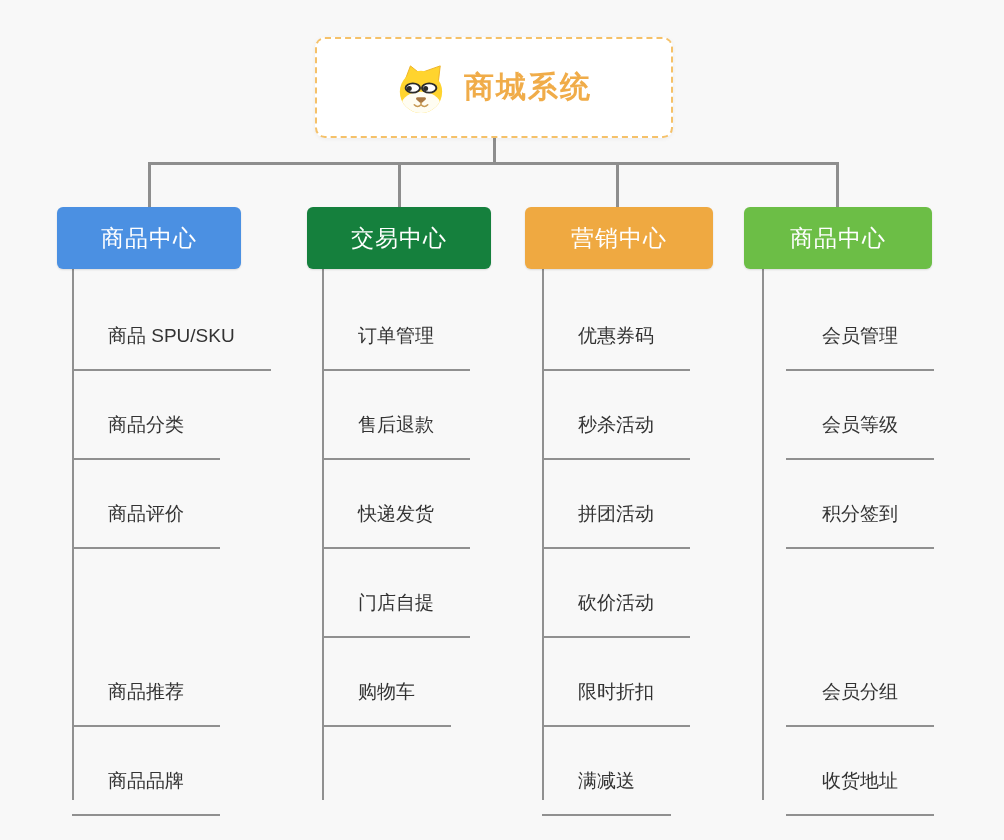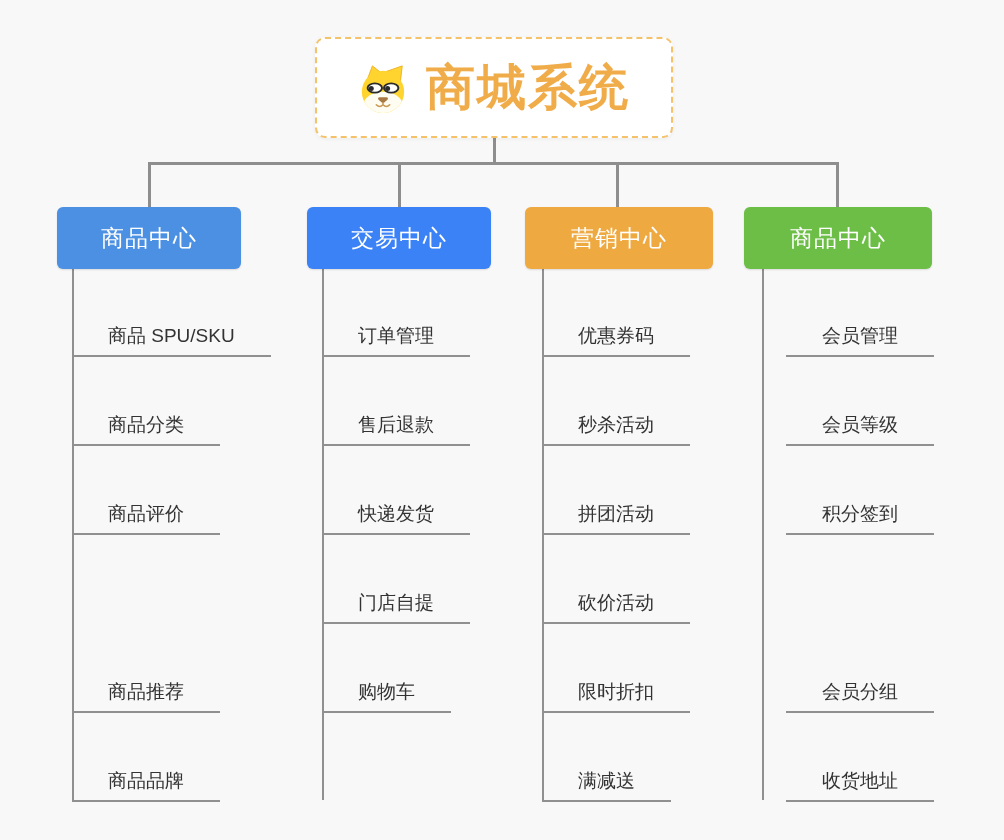--- a/index.html
+++ b/index.html
@@ -13,36 +13,36 @@
   .drop{top:162px;width:3px;height:46px;}
   #drop1{left:148px;} #drop2{left:398px;} #drop3{left:616px;} #drop4{left:836px;}
   .trunk{position:absolute;width:2px;top:269px;height:531px;background:#909090;}
   #trunk1{left:72px;} #trunk2{left:322px;} #trunk3{left:542px;} #trunk4{left:762px;}
 
   
   .root-node{position:absolute;left:315px;top:37px;width:358px;height:101px;
     background:#ffffff;border:2px dashed #F5C169;border-radius:10px;
     box-sizing:border-box;display:flex;align-items:center;justify-content:center;
     gap:18px;box-shadow:0 1px 4px rgba(0,0,0,0.05);}
-  .root-title{font-size:49px;font-weight:600;letter-spacing:2px;color:#F0AC49;}
+  .root-title{font-size:30px;font-weight:600;letter-spacing:2px;color:#F0AC49;}
   .root-icon{width:50px;height:50px;flex:0 0 auto;}
 
   
   .branch-node{position:absolute;top:207px;height:62px;border-radius:6px;
     color:#ffffff;font-size:23px;letter-spacing:1px;
     display:flex;align-items:center;justify-content:center;
     box-shadow:0 1px 2px rgba(0,0,0,0.12);}
   #b1{left:57px;width:184px;}
   #b2{left:307px;width:184px;}
   #b3{left:525px;width:188px;}
   #b4{left:744px;width:188px;}
 
   
   .leaf{position:absolute;height:34px;box-sizing:content-box;
-    padding:0 36px 2px 36px;border-bottom:2px solid #909090;
+    padding:0 36px 16px 36px;border-bottom:2px solid #909090;
     display:flex;align-items:center;justify-content:center;
     font-size:19px;color:#333333;white-space:nowrap;}
   .col1{left:72px;} .col2{left:322px;} .col3{left:542px;} .col4{left:786px;}
   .r1{top:319px;} .r2{top:408px;} .r3{top:497px;}
   .r4{top:586px;} .r5{top:675px;} .r6{top:764px;}
 </style>
 </head>
 <body>
 
 <div class="canvas" style="background: rgb(248, 248, 248);">
@@ -71,21 +71,21 @@
       <ellipse cx="34.5" cy="26" rx="7.5" ry="4.8" fill="#ffffff" stroke="#2B2B2B" stroke-width="2"></ellipse>
       <circle cx="13.8" cy="26.5" r="2.6" fill="#2B2B2B"></circle>
       <circle cx="30.8" cy="26.5" r="2.6" fill="#2B2B2B"></circle>
       <path d="M22.5,35.5 h7 a1.6,1.6 0 0 1 1.1,2.8 l-3.3,2.9 a1.9,1.9 0 0 1 -2.6,0 l-3.3,-2.9 a1.6,1.6 0 0 1 1.1,-2.8 Z" fill="#A97944"></path>
       <path d="M26,41 v2.5 M19,43.5 q3.5,3.6 7,0 q3.5,3.6 7,0" fill="none" stroke="#C79A55" stroke-width="1.6" stroke-linecap="round"></path>
     </svg>
     <span class="root-title" style="color: rgb(240, 172, 73);">商城系统</span>
   </div>
 
   <div class="branch-node" id="b1" style="background: rgb(75, 144, 226);">商品中心</div>
-  <div class="branch-node" id="b2" style="background: #3b82f6;">交易中心</div>
+  <div class="branch-node" id="b2" style="background: #15803d;">交易中心</div>
   <div class="branch-node" id="b3" style="background: rgb(239, 169, 65);">营销中心</div>
   <div class="branch-node" id="b4" style="background: rgb(108, 190, 70);">商品中心</div>
 
   <div class="leaf col1 r1">商品 SPU/SKU</div>
   <div class="leaf col1 r2">商品分类</div>
   <div class="leaf col1 r3">商品评价</div>
   <div class="leaf col1 r5">商品推荐</div>
   <div class="leaf col1 r6">商品品牌</div>
 
   <div class="leaf col2 r1">订单管理</div>

